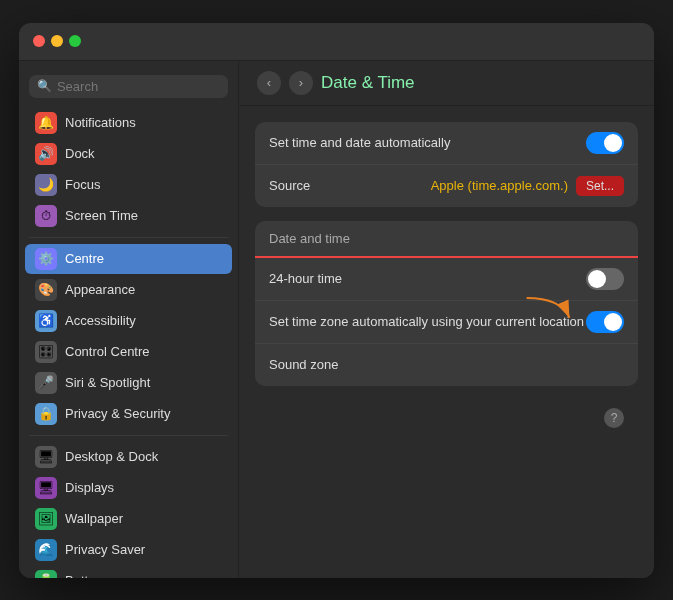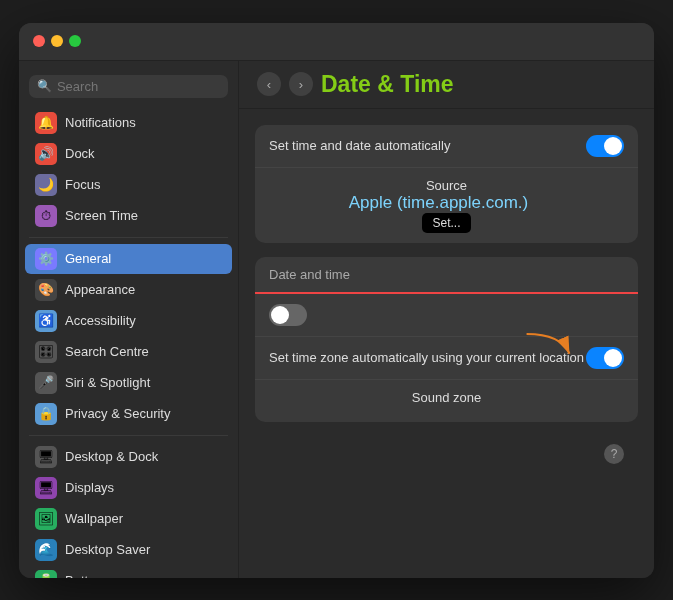--- a/index.html
+++ b/index.html
@@ -133,23 +133,23 @@
       width: 24px;
       height: 24px;
       color: #aaa;
       cursor: pointer;
       display: flex;
       align-items: center;
       justify-content: center;
       font-size: 13px;
     }
     .main-title {
-      font-size: 23px;
-      font-weight: 700;
-      color: #84cc16;
+      font-size: 17px;
+      font-weight: 400;
+      color: #86efac;
     }
     .main-body {
       flex: 1;
       padding: 16px;
       overflow-y: auto;
     }
     .settings-section {
       background: #3a3a3a;
       border-radius: 10px;
       margin-bottom: 14px;
@@ -157,34 +157,33 @@
     }
     .settings-row {
       display: flex;
       align-items: center;
       padding: 10px 14px;
       border-bottom: 1px solid #444;
       min-height: 42px;
     }
     .settings-row:last-child {
       border-bottom: none;
-      flex-direction: column;
     }
     .row-label {
       font-size: 13px;
       color: #ddd;
       flex: 1;
     }
     .row-value {
-      font-size: 17px;
-      color: #7dd3fc;
-      margin-right: 16px;
+      font-size: 13px;
+      color: #eab308;
+      margin-right: 8px;
     }
     .set-btn {
-      background: #000000;
+      background: #b91c1c;
       border: none;
       border-radius: 5px;
       color: #ddd;
       font-size: 12px;
       padding: 3px 10px;
       cursor: pointer;
     }
     
     .toggle {
       width: 38px;
@@ -288,33 +287,33 @@
           <div class="icon-box" style="background:#9b59b6;">⏱</div>
           <span class="label">Screen Time</span>
         </div>
       </div>
 
       <div class="sidebar-divider"></div>
 
       <div>
         <div class="sidebar-item active">
           <div class="icon-box" style="background:#7a7aff;">⚙️</div>
-          <span class="label">General</span>
+          <span class="label">Centre</span>
         </div>
         <div class="sidebar-item">
           <div class="icon-box" style="background:#444;">🎨</div>
           <span class="label">Appearance</span>
         </div>
         <div class="sidebar-item">
           <div class="icon-box" style="background:#5b9bd5;">♿</div>
           <span class="label">Accessibility</span>
         </div>
         <div class="sidebar-item">
           <div class="icon-box" style="background:#555;">🎛</div>
-          <span class="label">Search Centre</span>
+          <span class="label">Control Centre</span>
         </div>
         <div class="sidebar-item">
           <div class="icon-box" style="background:#555;">🎤</div>
           <span class="label">Siri &amp; Spotlight</span>
         </div>
         <div class="sidebar-item">
           <div class="icon-box" style="background:#5b9bd5;">🔒</div>
           <span class="label">Privacy &amp; Security</span>
         </div>
       </div>
@@ -329,21 +328,21 @@
         <div class="sidebar-item">
           <div class="icon-box" style="background:#8e44ad;">🖥</div>
           <span class="label">Displays</span>
         </div>
         <div class="sidebar-item">
           <div class="icon-box" style="background:#27ae60;">🖼</div>
           <span class="label">Wallpaper</span>
         </div>
         <div class="sidebar-item">
           <div class="icon-box" style="background:#2980b9;">🌊</div>
-          <span class="label">Desktop Saver</span>
+          <span class="label">Privacy Saver</span>
         </div>
         <div class="sidebar-item">
           <div class="icon-box" style="background:#27ae60;">🔋</div>
           <span class="label">Battery</span>
         </div>
       </div>
 
     </div>
 
     <div class="main">
@@ -367,20 +366,21 @@
             <span class="row-value">Apple (time.apple.com.)</span>
             <button class="set-btn">Set...</button>
           </div>
         </div>
 
         <div class="settings-section">
           <div class="section-header-row">
             <span class="section-header-label">Date and time</span>
           </div>
           <div class="settings-row">
+            <span class="row-label">24-hour time</span>
             <div class="toggle off">
               <div class="toggle-knob"></div>
             </div>
           </div>
           <div class="settings-row arrow-container">
             <span class="row-label">Set time zone automatically using your current location</span>
 
             <svg class="orange-arrow" viewBox="0 0 70 45" xmlns="http://www.w3.org/2000/svg">
               <defs>
                 <marker id="arrowhead" markerWidth="8" markerHeight="6" refX="8" refY="3" orient="auto">

